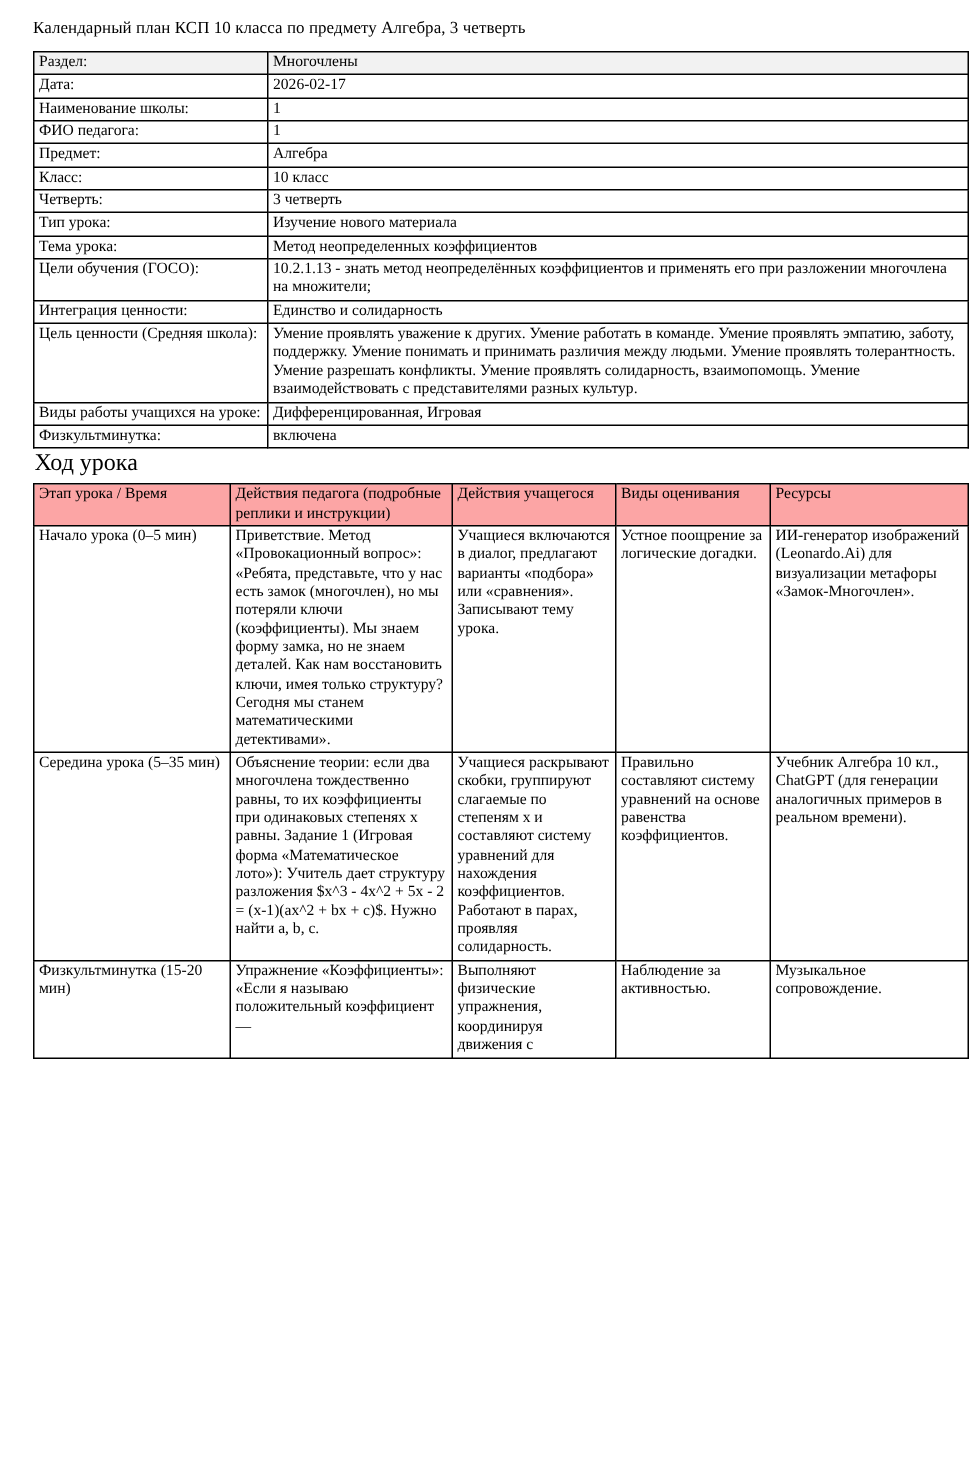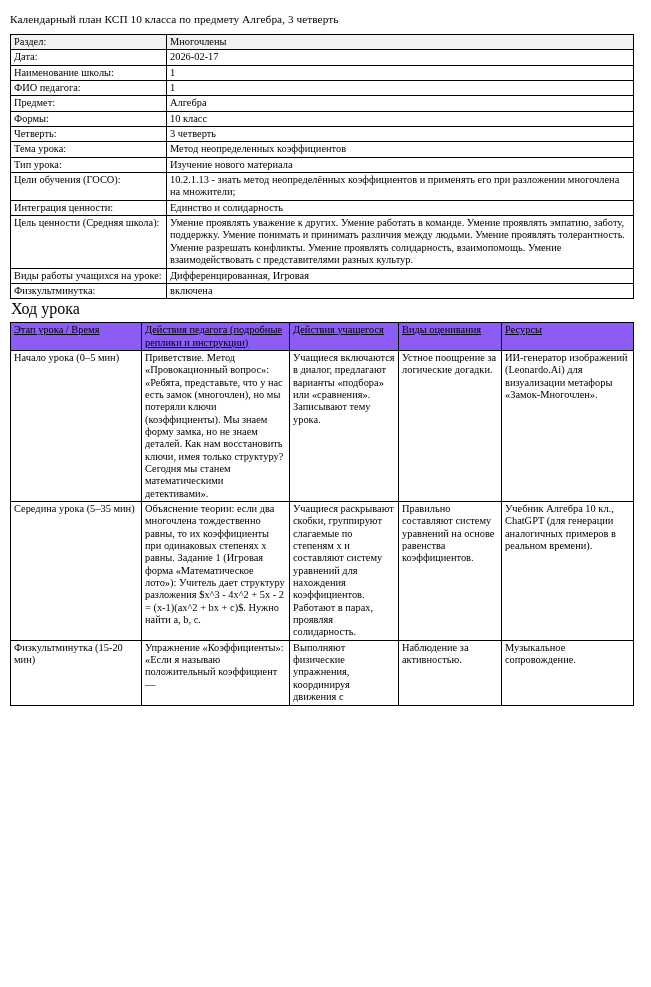--- a/index.html
+++ b/index.html
@@ -13,21 +13,21 @@
     overflow: hidden;
     font-family: "Liberation Serif", serif;
     color: #000000;
     -webkit-font-smoothing: antialiased;
   }
   .page {
     position: relative;
     width: 651px;
     height: 987px;
     box-sizing: border-box;
-    padding: 12px 14px 0 10px;
+    padding: 12px 14px 0 22px;
   }
   .doc-title {
     font-family: "Liberation Serif", serif;
     font-size: 11.3px;
     line-height: 14px;
     margin: 0 0 8px 0;
     letter-spacing: 0.05px;
   }
   .section-label {
     font-family: "Liberation Serif", serif;
@@ -57,21 +57,21 @@
   #info-table col.c2 { width: 467px; }
   #info-table tr.shaded td { background: #f2f2f2; }
   #info-table td { height: 12px; }
 
   
   #flow-table col.f1 { width: 131px; }
   #flow-table col.f2 { width: 148px; }
   #flow-table col.f3 { width: 109px; }
   #flow-table col.f4 { width: 103px; }
   #flow-table col.f5 { width: 132px; }
-  #flow-table thead td { background: #8b5cf6; text-decoration: underline; }
+  #flow-table thead td { background: #fca5a5; }
   #flow-table td { padding-top: 1px; }
 </style>
 </head>
 <body>
 
 <div class="page">
 
   <div class="doc-title">Календарный план КСП 10 класса по предмету Алгебра, 3 четверть</div>
 
   <table id="info-table">
@@ -94,34 +94,34 @@
         </tr>
         <tr>
           <td>ФИО педагога:</td>
           <td>1</td>
         </tr>
         <tr>
           <td>Предмет:</td>
           <td>Алгебра</td>
         </tr>
         <tr>
-          <td>Формы:</td>
+          <td>Класс:</td>
           <td>10 класс</td>
         </tr>
         <tr>
           <td>Четверть:</td>
           <td>3 четверть</td>
         </tr>
         <tr>
+          <td>Тип урока:</td>
+          <td>Изучение нового материала</td>
+        </tr>
+        <tr>
           <td>Тема урока:</td>
           <td>Метод неопределенных коэффициентов</td>
-        </tr>
-        <tr>
-          <td>Тип урока:</td>
-          <td>Изучение нового материала</td>
         </tr>
         <tr>
           <td>Цели обучения (ГОСО):</td>
           <td>10.2.1.13 - знать метод неопределённых коэффициентов и применять его при разложении многочлена на множители;</td>
         </tr>
         <tr>
           <td>Интеграция ценности:</td>
           <td>Единство и солидарность</td>
         </tr>
         <tr>

